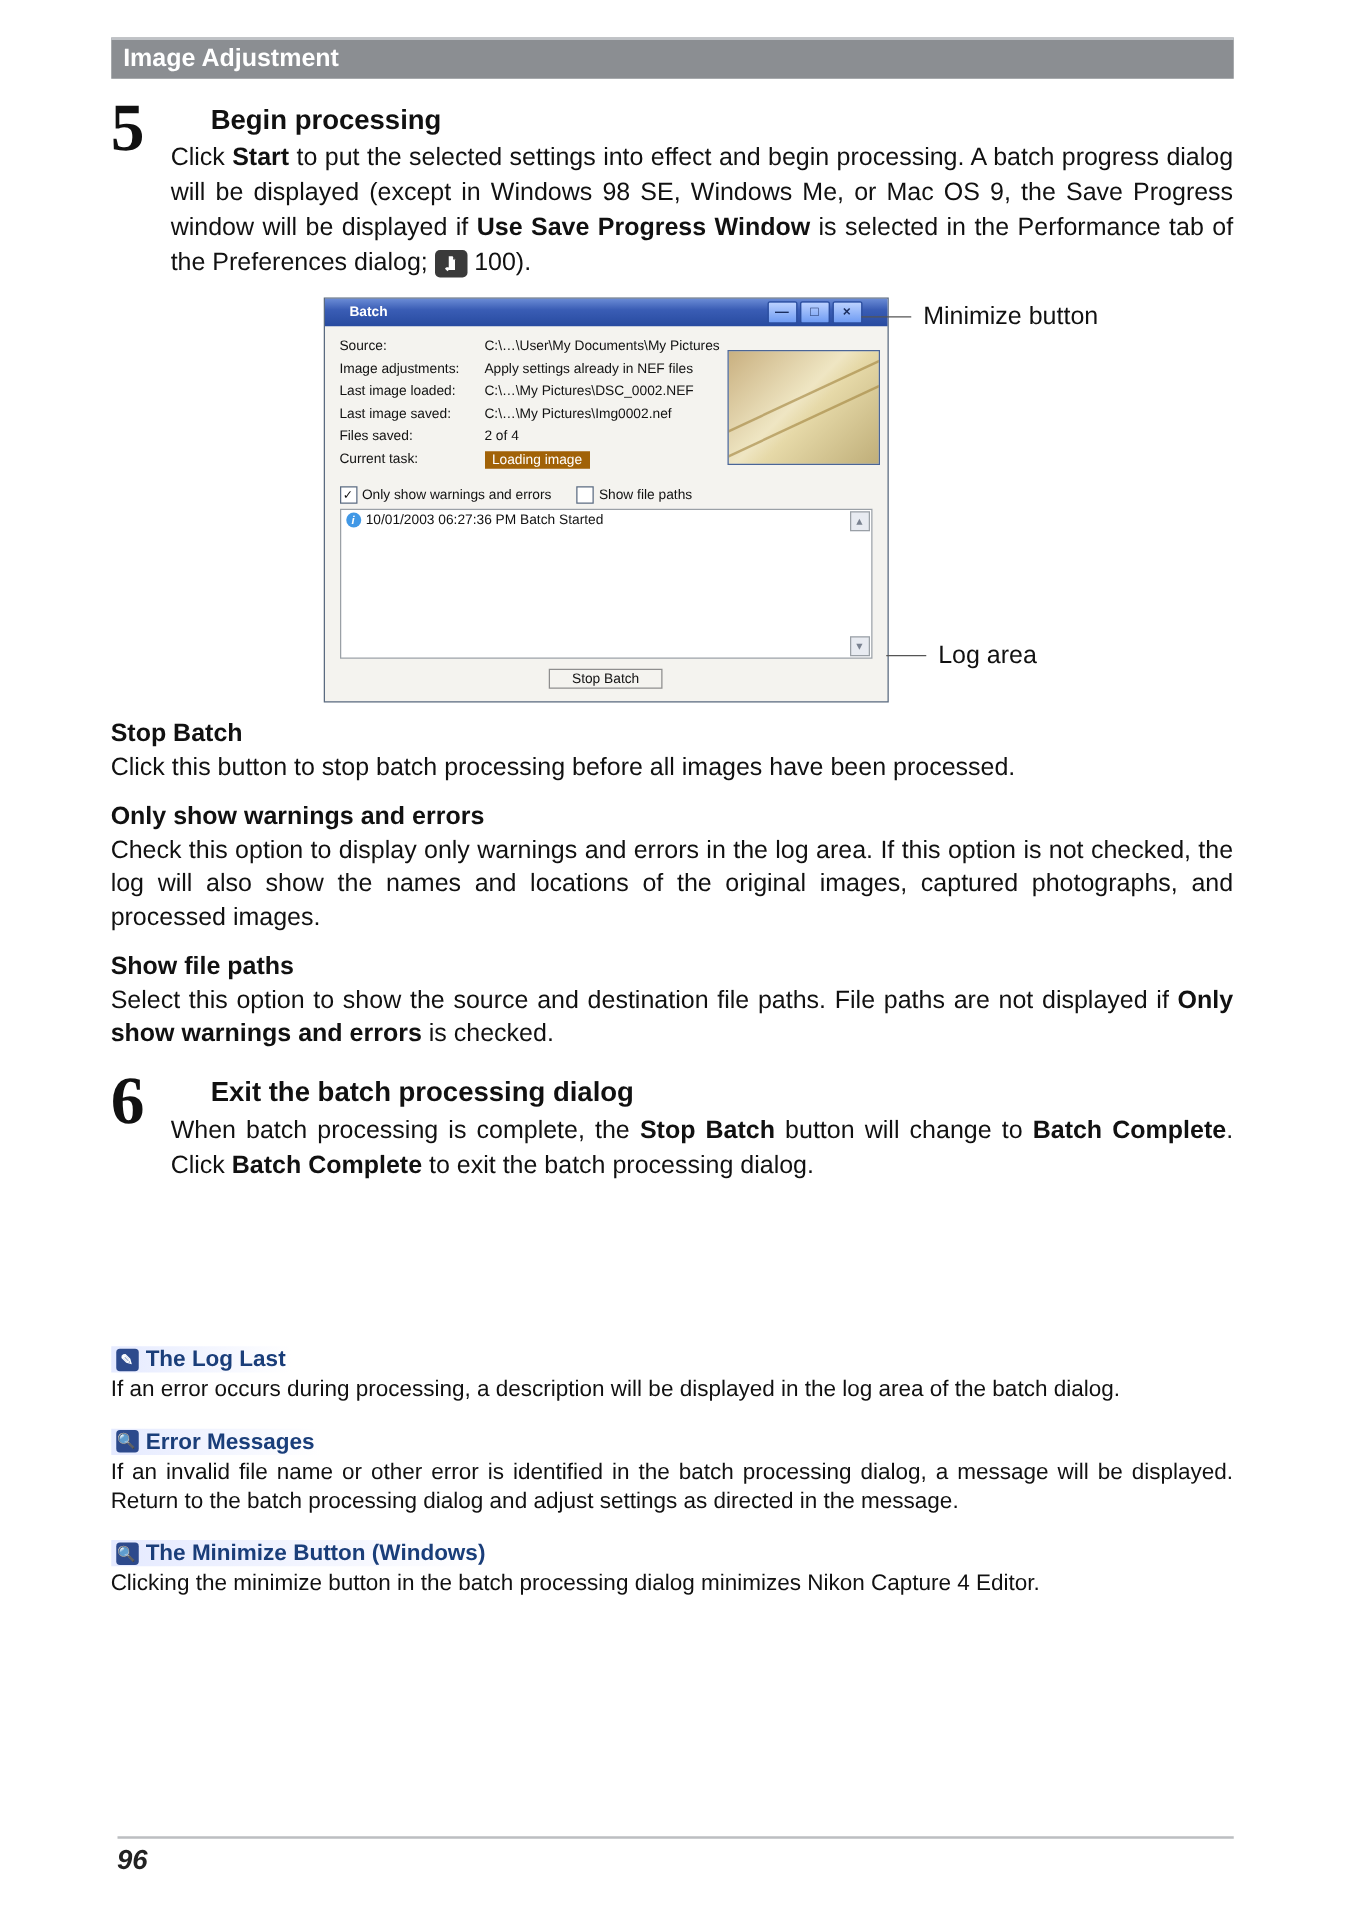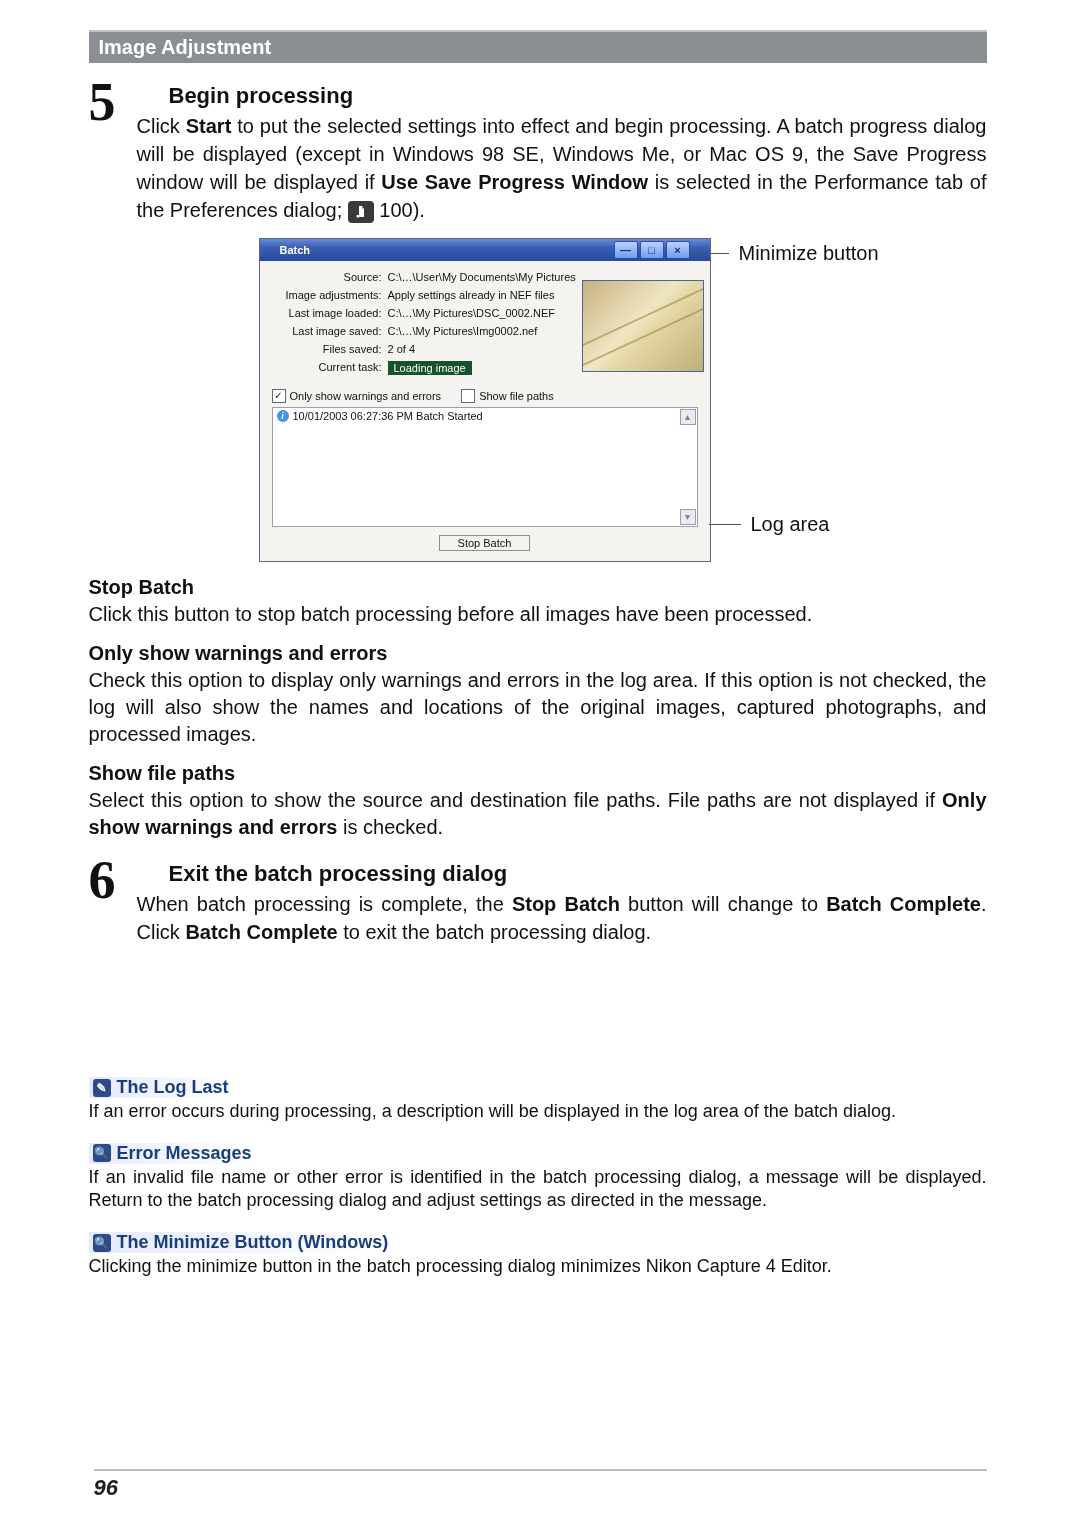--- a/index.html
+++ b/index.html
@@ -112,24 +112,24 @@
   .dlg-body {
     padding: 10px 12px 12px 12px;
   }
   .kv {
     display: flex;
     gap: 6px;
     margin-bottom: 6px;
   }
   .kv .k {
     width: 110px;
-    text-align: right;
+    text-align: left;
   }
   .task-badge {
-    background: #14532d;
+    background: #a16207;
     color: #fff;
     padding: 1px 6px;
   }
   .preview-img {
     position: absolute;
     top: 42px;
     right: 275px;
     width: 120px;
     height: 90px;
     border: 1px solid #4a6597;

